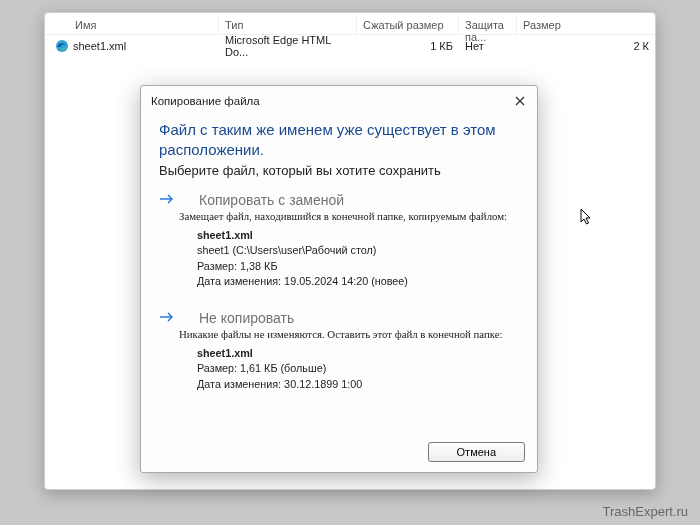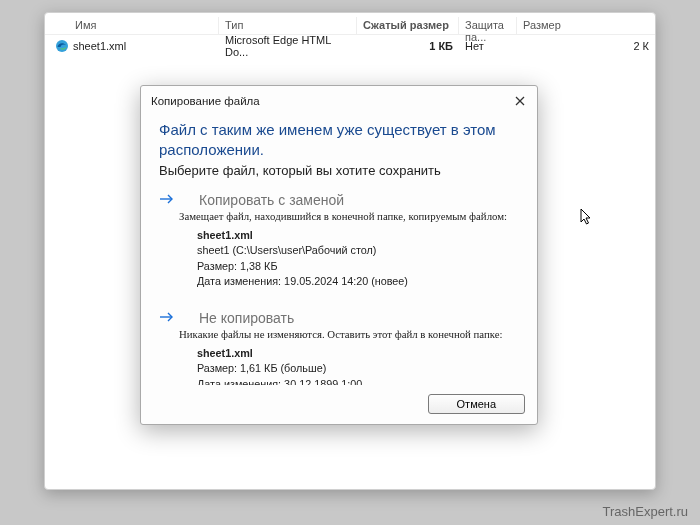--- a/index.html
+++ b/index.html
@@ -26,39 +26,39 @@
     height: 22px;
     border-bottom: 1px solid #eee;
     color: #555;
     font-size: 11px;
     align-items: center;
     padding-top: 4px;
   }
   .list-header div { border-right: 1px solid #eee; height: 100%; padding: 2px 6px; }
   .col-name { width: 174px; padding-left: 30px !important; }
   .col-type { width: 138px; }
-  .col-compressed { width: 102px; font-weight: bold; }
+  .col-compressed { width: 102px; }
   .col-prot { width: 58px; }
   .col-size { flex: 1; border-right: none !important; }
   .list-row {
     display: flex;
     align-items: center;
     height: 22px;
     font-size: 11px;
   }
   .list-row .col-name { display: flex; align-items: center; gap: 4px; padding-left: 10px !important; }
   .list-row div { padding: 0 6px; }
   .file-icon {
     width: 14px; height: 14px;
     display: inline-flex; align-items: center; justify-content: center;
   }
   .dialog {
     position: absolute;
     left: 140px; top: 85px;
-    width: 398px; height: 340px;
+    width: 398px; height: 388px;
     background: #fdfdfd;
     border: 1px solid #a9a9a9;
     border-radius: 3px;
     box-shadow: 0 6px 24px rgba(0,0,0,0.3);
     display: flex;
     flex-direction: column;
   }
   .dialog-titlebar {
     display: flex;
     align-items: center;

